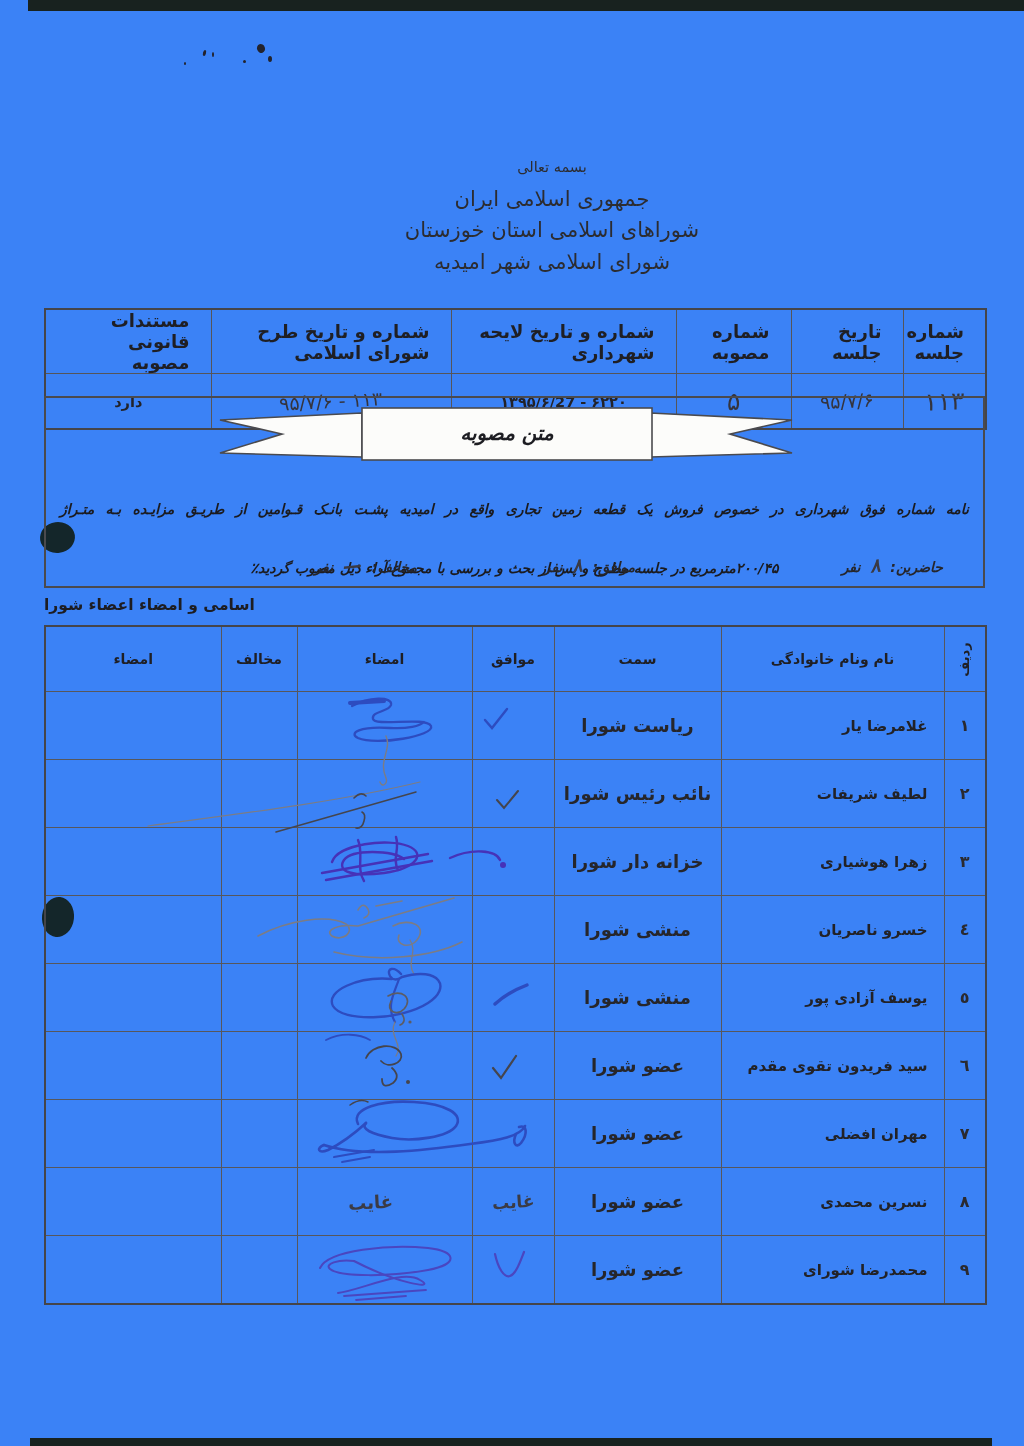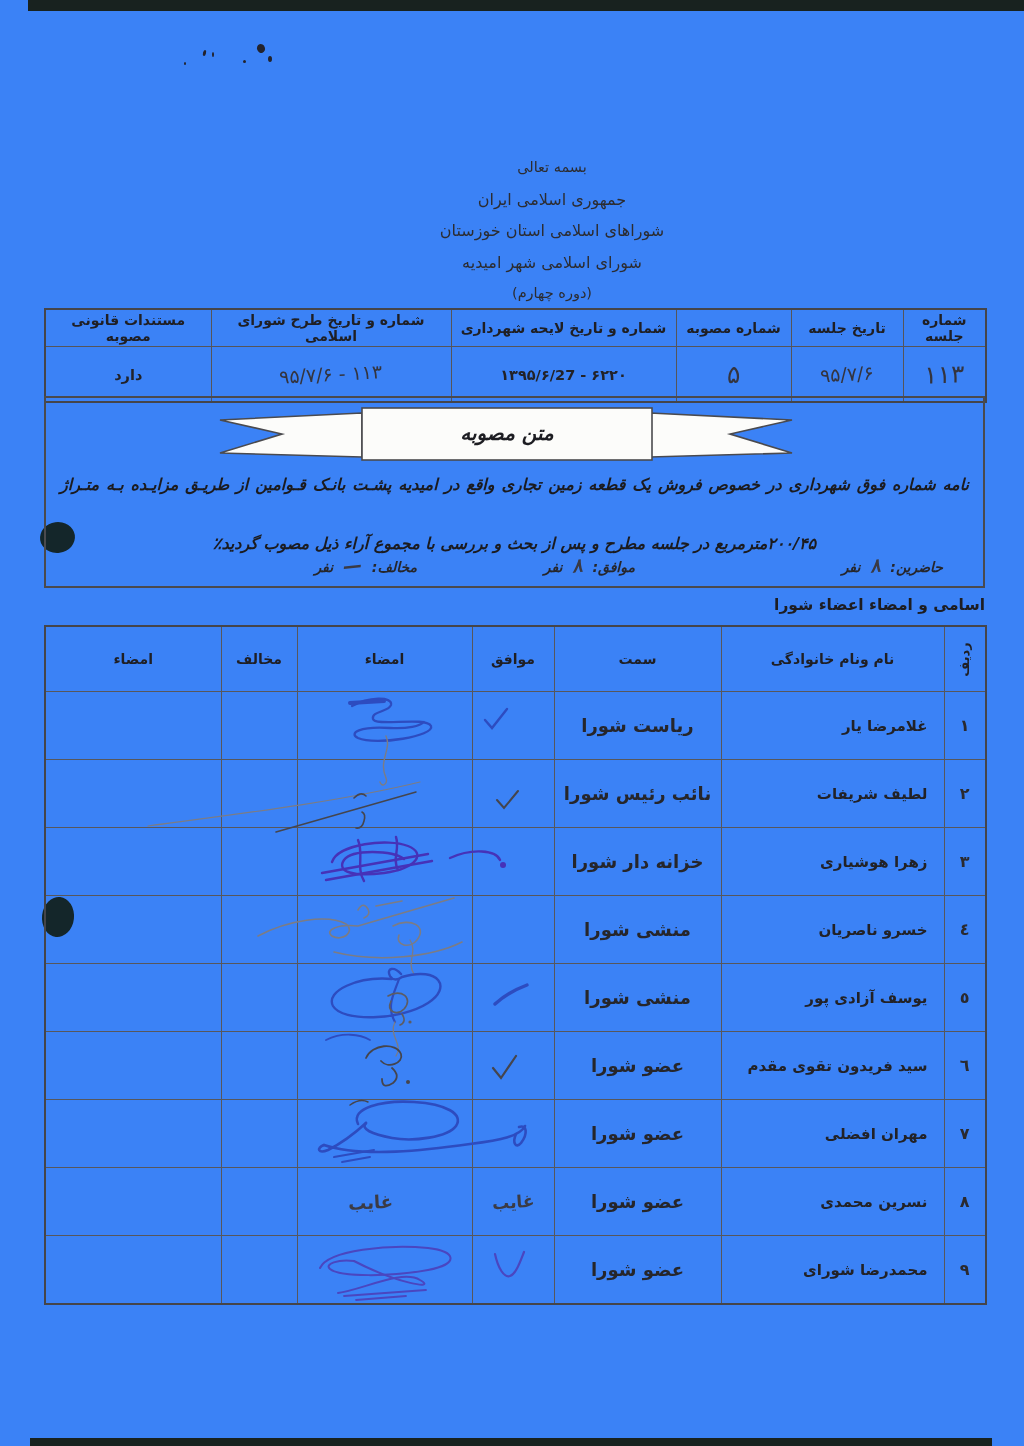--- a/index.html
+++ b/index.html
@@ -10,47 +10,47 @@
   .band-top{left:28px;top:0;width:996px;height:11px;}
   .band-bottom{left:30px;top:1438px;width:962px;height:8px;}
   
   .speck{position:absolute;background:#23232d;border-radius:50%;}
   
   .punch{position:absolute;background:#14262a;border-radius:50%;}
   .punch1{left:40px;top:522px;width:35px;height:31px;transform:rotate(-8deg);}
   .punch2{left:42px;top:897px;width:32px;height:40px;transform:rotate(6deg);}
   
   .letterhead{position:absolute;left:80px;top:152px;width:944px;text-align:center;direction:rtl;}
-  .letterhead .hline{font-size:16px;line-height:31.5px;color:#2c2c30;}
+  .letterhead .hline{font-size:21px;line-height:31.5px;color:#2c2c30;}
   
   table{border-collapse:collapse;table-layout:fixed;}
   .info-table{position:absolute;left:44px;top:308px;width:941px;direction:rtl;border:2px solid #45454a;}
   .info-table td,.info-table th{border:1px solid #55555a;overflow:visible;}
-  .info-table th{height:36px;font-size:14px;font-weight:bold;color:#1f1f24;padding:0 5px;}
+  .info-table th{height:36px;font-size:18px;font-weight:bold;color:#1f1f24;padding:0 21px;text-align:right;}
   .info-table td{height:52px;text-align:center;vertical-align:middle;}
   .typed{font-size:14.5px;font-weight:bold;color:#222228;}
   .hand{display:inline-block;color:#34343e;transform:rotate(-3deg);letter-spacing:2px;font-size:19px;}
   .hw-lg{font-size:25px;transform:rotate(-2deg) skewX(-4deg);}
   
   .metn-box{position:absolute;left:44px;top:396px;width:941px;height:192px;border:2px solid #4a4a4e;box-sizing:border-box;background:transparent;font-style:italic;}
   .ribbon{position:absolute;left:170px;top:8px;width:580px;height:58px;}
   .ribbon svg{overflow:visible;}
   .ribbon-label{position:absolute;left:146px;top:1px;width:290px;height:52px;line-height:52px;
                 text-align:center;font-size:20px;font-weight:bold;color:#1d1d22;direction:rtl;}
-  .metn-body{position:absolute;left:14px;right:14px;top:72px;direction:rtl;color:#1b1b1f;font-weight:bold;font-size:16px;}
+  .metn-body{position:absolute;left:14px;right:14px;top:96px;direction:rtl;color:#1b1b1f;font-weight:bold;font-size:14px;}
   .metn-line1{text-align:justify;text-align-last:justify;line-height:30px;white-space:nowrap;}
   .metn-line2{text-align:center;line-height:32px;margin-top:28px;}
   .attendees{position:absolute;left:10px;right:10px;bottom:6px;height:26px;direction:rtl;}
   .att{position:absolute;top:0;white-space:nowrap;font-size:14px;font-weight:bold;color:#26262b;}
   .att-present{right:30px;}
   .att-agree{right:338px;}
   .att-oppose{right:556px;}
   .hand-num{font-size:19px;transform:rotate(-6deg);letter-spacing:0;margin:0 5px;color:#3a3a44;}
   
-  .members-title{position:absolute;left:44px;top:596px;width:941px;text-align:right;direction:rtl;
+  .members-title{position:absolute;left:44px;top:596px;width:941px;text-align:left;direction:rtl;
                  font-size:15.5px;font-weight:bold;color:#1d1d22;}
   
   .members-table{position:absolute;left:44px;top:625px;width:941px;direction:rtl;border:2px solid #45454a;}
   .members-table td,.members-table th{border:1px solid #57575c;}
   .members-table th{height:62px;font-size:14px;font-weight:bold;color:#1f1f24;}
   .members-table td{height:65px;text-align:center;vertical-align:middle;position:relative;}
   .rotate-vert{display:inline-block;transform:rotate(-90deg);font-size:13px;}
   .cell-name{text-align:right !important;padding-right:16px;font-size:15px;font-weight:bold;color:#222227;}
   .cell-pos{font-size:18px;font-weight:bold;color:#26262b;}
   .cell-no{font-size:16px;font-weight:bold;color:#2a2a30;}
@@ -74,21 +74,20 @@
   <div class="speck" style="left:184px;top:62px;width:2px;height:3px;"></div>
 
   <div class="punch punch1"></div>
   <div class="punch punch2"></div>
 
   <div class="letterhead">
     <div class="hline" style="font-size:14.5px;">بسمه تعالی</div>
     <div class="hline">جمهوری اسلامی ایران</div>
     <div class="hline">شوراهای اسلامی استان خوزستان</div>
     <div class="hline">شورای اسلامی شهر امیدیه</div>
-    <div class="hline" style="font-size:14.5px;">(دوره چهارم)</div>
   </div>
 
   <table class="info-table" dir="rtl">
     <colgroup>
       <col style="width:83px">
         <col style="width:112px">
         <col style="width:115px">
       <col style="width:225px">
         <col style="width:240px">
         <col style="width:166px">

